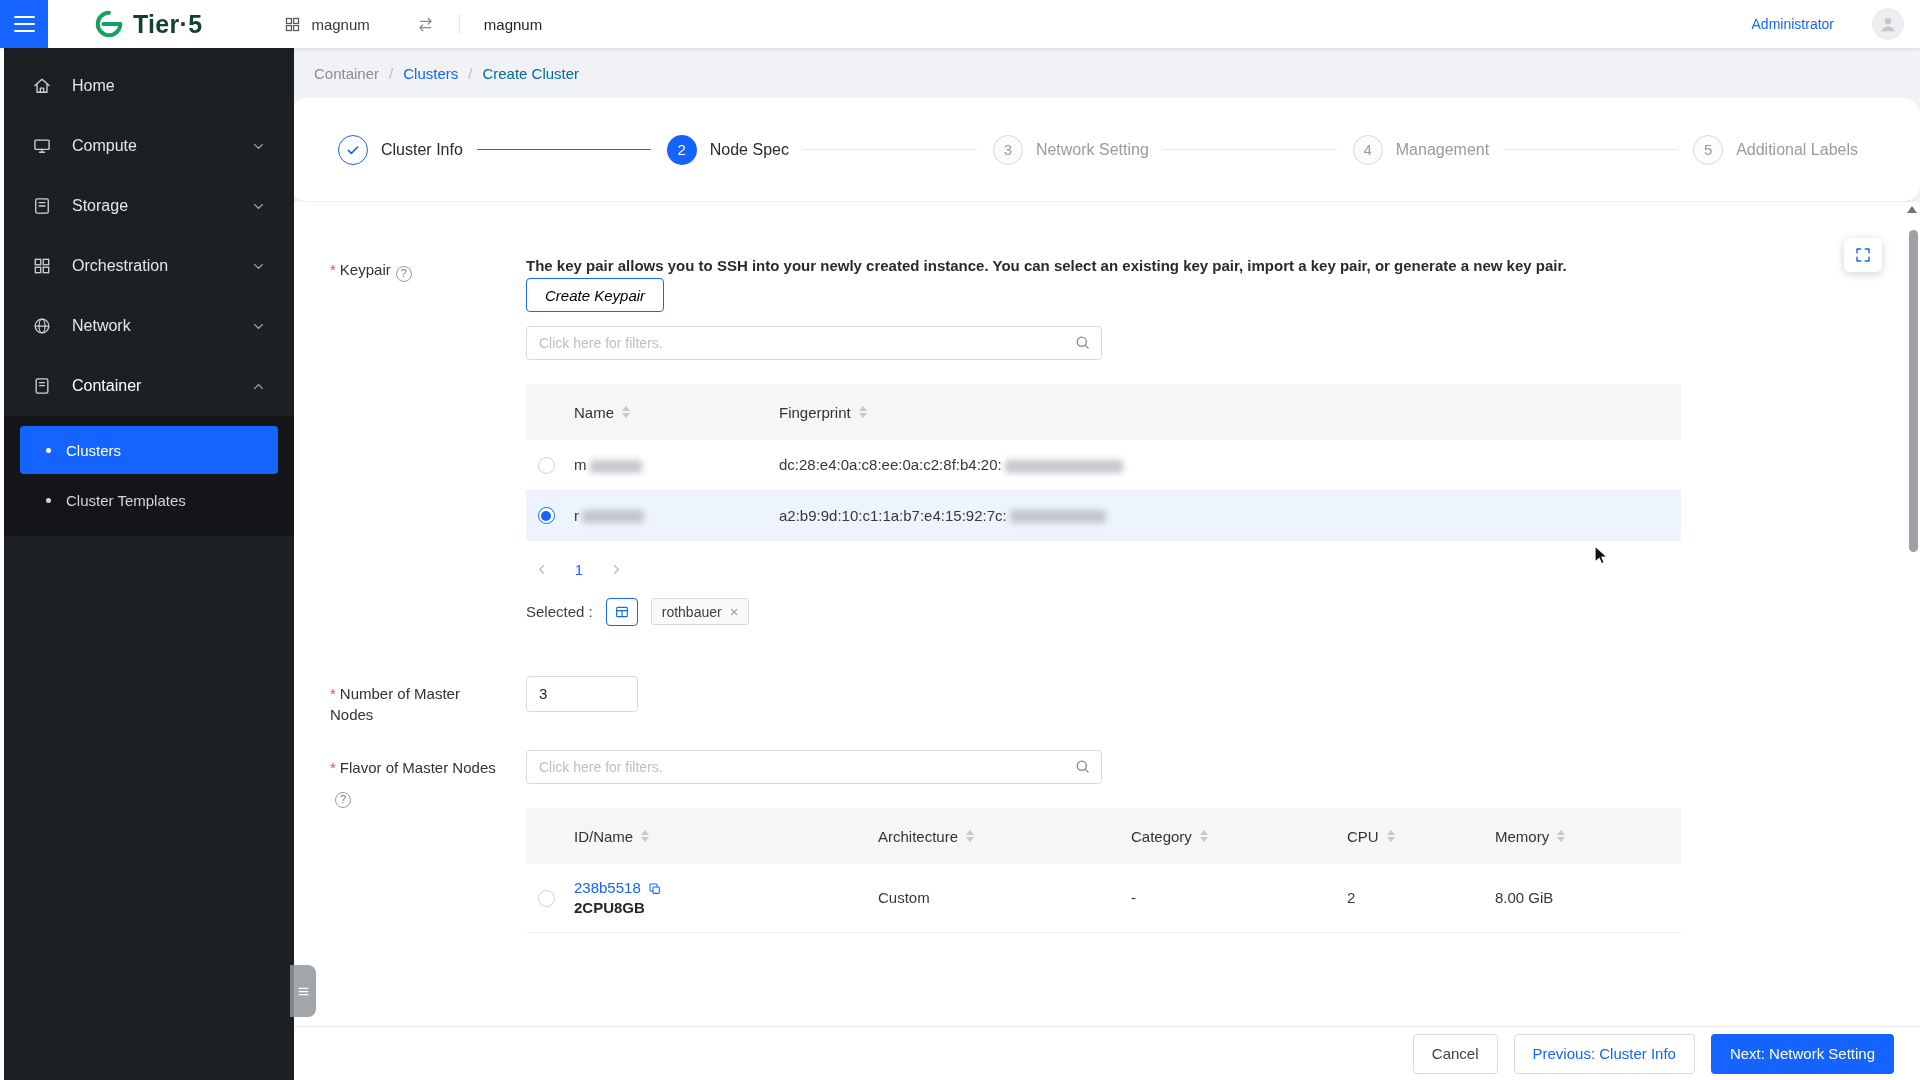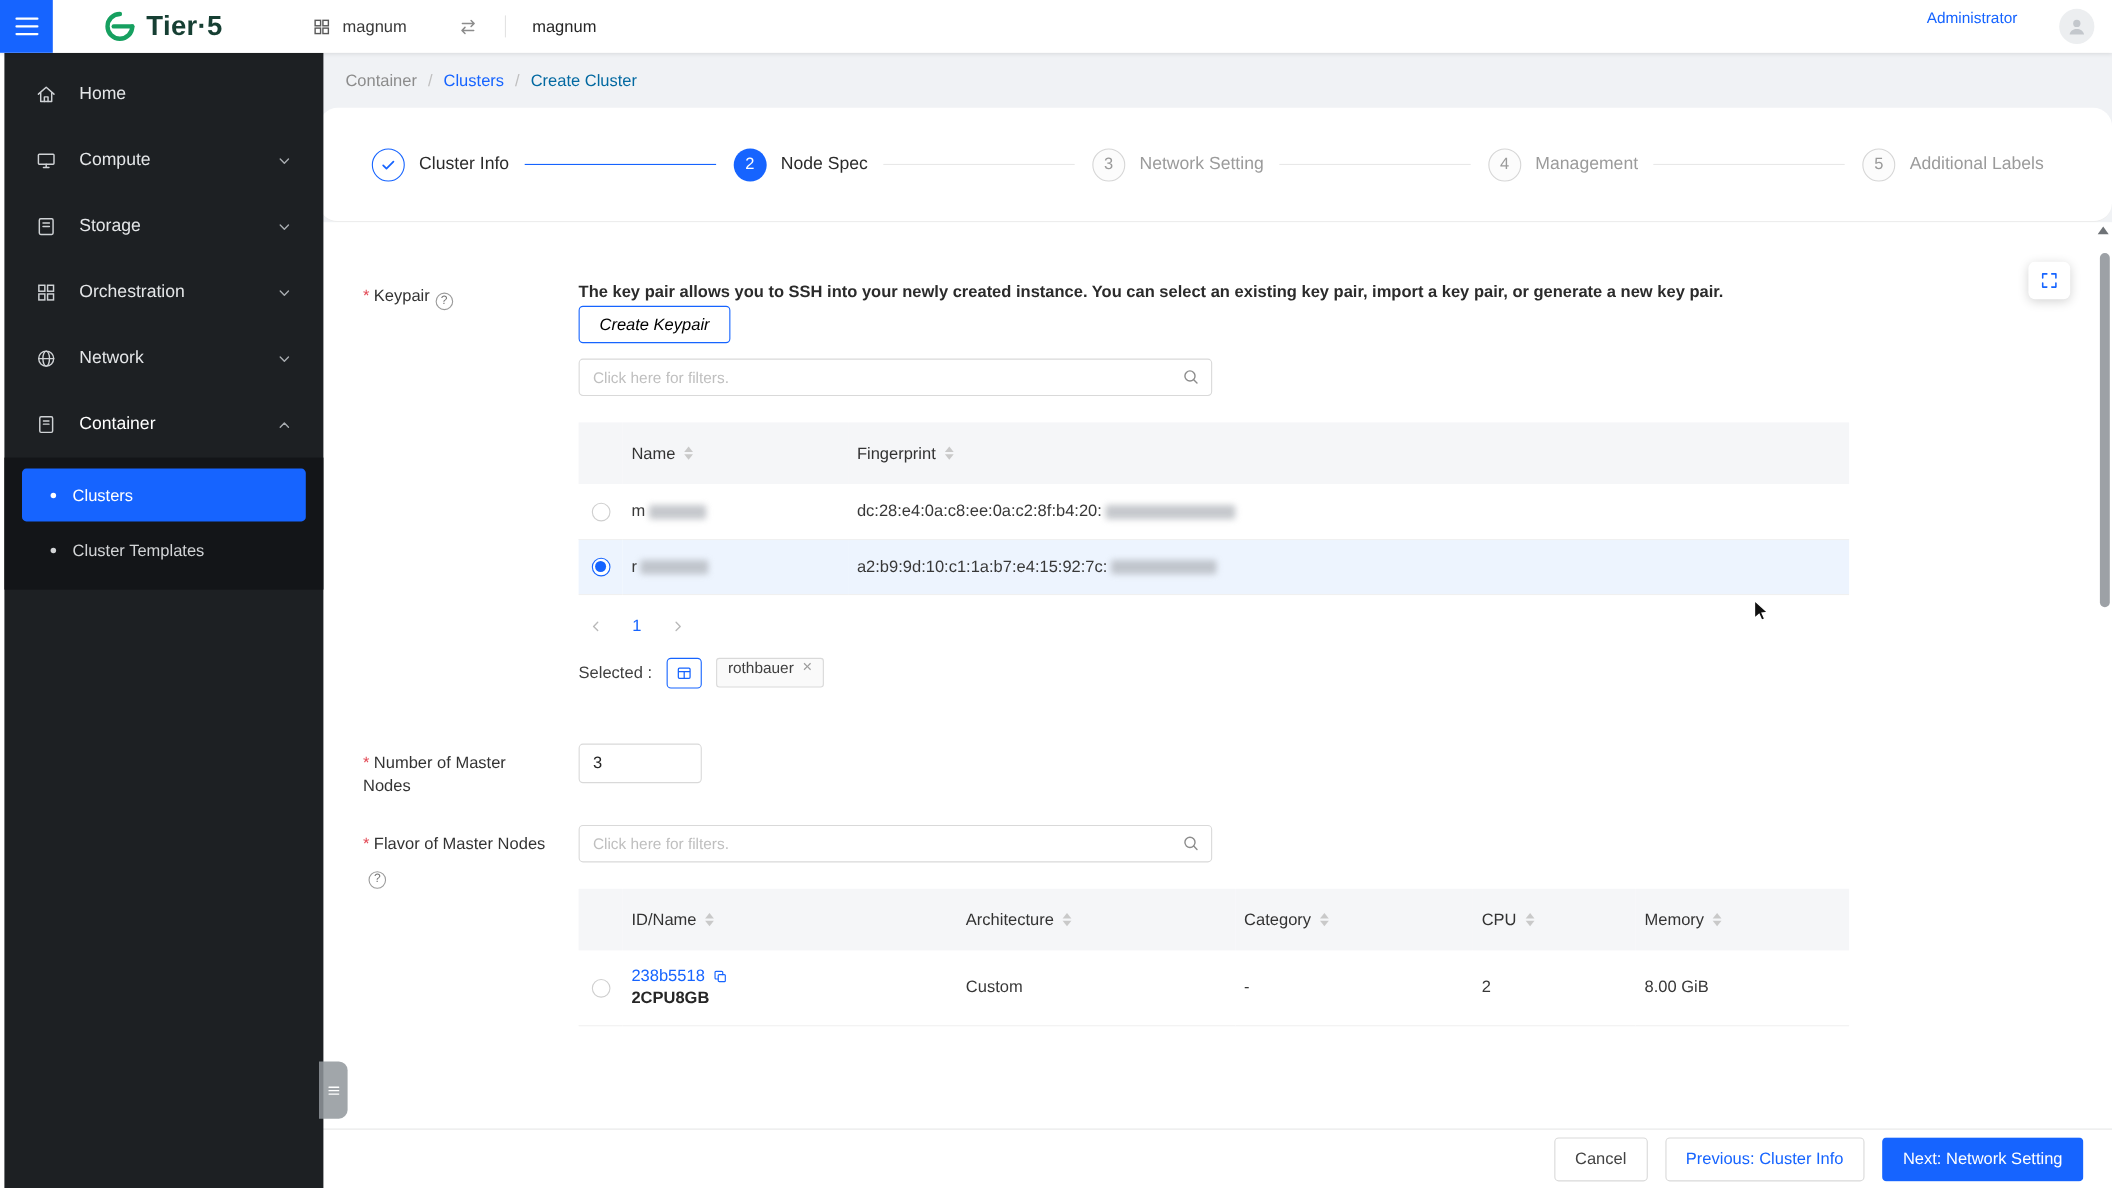--- a/index.html
+++ b/index.html
@@ -16,21 +16,21 @@
   .burger .bars i { display:block; width:21px; height:2.6px; background:#fff; border-radius:2px; }
   .logo { display:flex; align-items:center; gap:9px; margin-left:46px; cursor:pointer; }
   .logo svg { width:30px; height:30px; }
   .logo-text { font-size:25px; font-weight:bold; color:#163f33; letter-spacing:.3px; }
   .proj { display:flex; align-items:center; gap:10px; margin-left:82px; font-size:15px; color:#383838; cursor:pointer; }
   .proj svg { width:17px; height:17px; color:#595959; }
   .swap-ico { margin-left:46px; color:#8c8c8c; cursor:pointer; display:flex; }
   .swap-ico svg { width:19px; height:19px; }
   .hdr-divider { width:1px; height:20px; background:#e3e3e3; margin:0 24px; }
   .ctx-title { font-size:15px; color:#262626; }
-  .hdr-right { margin-left:auto; display:flex; }
+  .hdr-right { margin-left:auto; display:flex; align-items:center; }
   .admin-link { font-size:14px; color:#1664ff; cursor:pointer; }
   .avatar { width:32px; height:32px; border-radius:50%; background:#eceef0; margin-left:38px;
     margin-right:16px; display:flex; align-items:center; justify-content:center; cursor:pointer; overflow:hidden; }
   .avatar svg { width:22px; height:22px; }
 
   
   .sidebar { position:absolute; top:48px; left:4px; bottom:0; width:290px; background:#1d2023;
     z-index:30; color:#e4e6e8; padding-top:8px; }
   .nav-item { height:60px; display:flex; align-items:center; padding:0 28px; font-size:16px; cursor:pointer; }
   .nav-item .nico { width:20px; height:20px; margin-right:20px; display:flex; color:#cfd2d5; }
@@ -118,28 +118,28 @@
 
   .pager { display:flex; align-items:center; gap:20px; margin:20px 0 20px 8px; color:#b9b9b9; }
   .pg-arrow { display:flex; cursor:pointer; }
   .pg-arrow svg { width:15px; height:15px; }
   .page-cur { color:#1664ff; font-size:15px; min-width:20px; text-align:center; cursor:pointer; }
 
   .sel-line { display:flex; align-items:center; gap:13px; font-size:15px; color:#404040; margin-bottom:26px; }
   .sel-btn { width:32px; height:28px; border:1px solid #1664ff; border-radius:4px; color:#1664ff;
     display:flex; align-items:center; justify-content:center; background:#fff; cursor:pointer; }
   .sel-btn svg { width:16px; height:16px; }
-  .tag { display:inline-flex; gap:8px; height:27px; padding:0 10px;
+  .tag { display:inline-flex; align-items:center; gap:8px; height:27px; padding:0 10px;
     border:1px solid #d9d9d9; background:#fafafa; border-radius:3px; font-size:14px; color:#404040; }
   .tag .x { color:#9b9b9b; font-size:15px; line-height:1; cursor:pointer; }
 
   .num-input { width:112px; height:36px; border:1px solid #d9d9d9; border-radius:4px; font-size:15px;
     color:#262626; padding:0 12px; outline:none; font-family:inherit; }
 
-  .flv-id { color:#1664ff; display:flex; align-items:center; gap:7px; cursor:pointer; }
+  .flv-id { color:#1664ff; display:flex; align-items:flex-end; gap:7px; cursor:pointer; }
   .flv-id svg { width:14px; height:14px; }
   .flv-name { font-weight:bold; color:#262626; margin-top:3px; font-size:15px; }
   .tbl tr.flv-row td { height:68px; vertical-align:middle; }
 
   
   .footerbar { height:54px; background:#fff; border-top:1px solid #e9e9e9; display:flex;
     align-items:center; justify-content:flex-end; gap:16px; padding-right:26px; z-index:10; }
 
   
   .fullscreen-btn { position:absolute; top:36px; right:38px; width:38px; height:34px; background:#fff;

